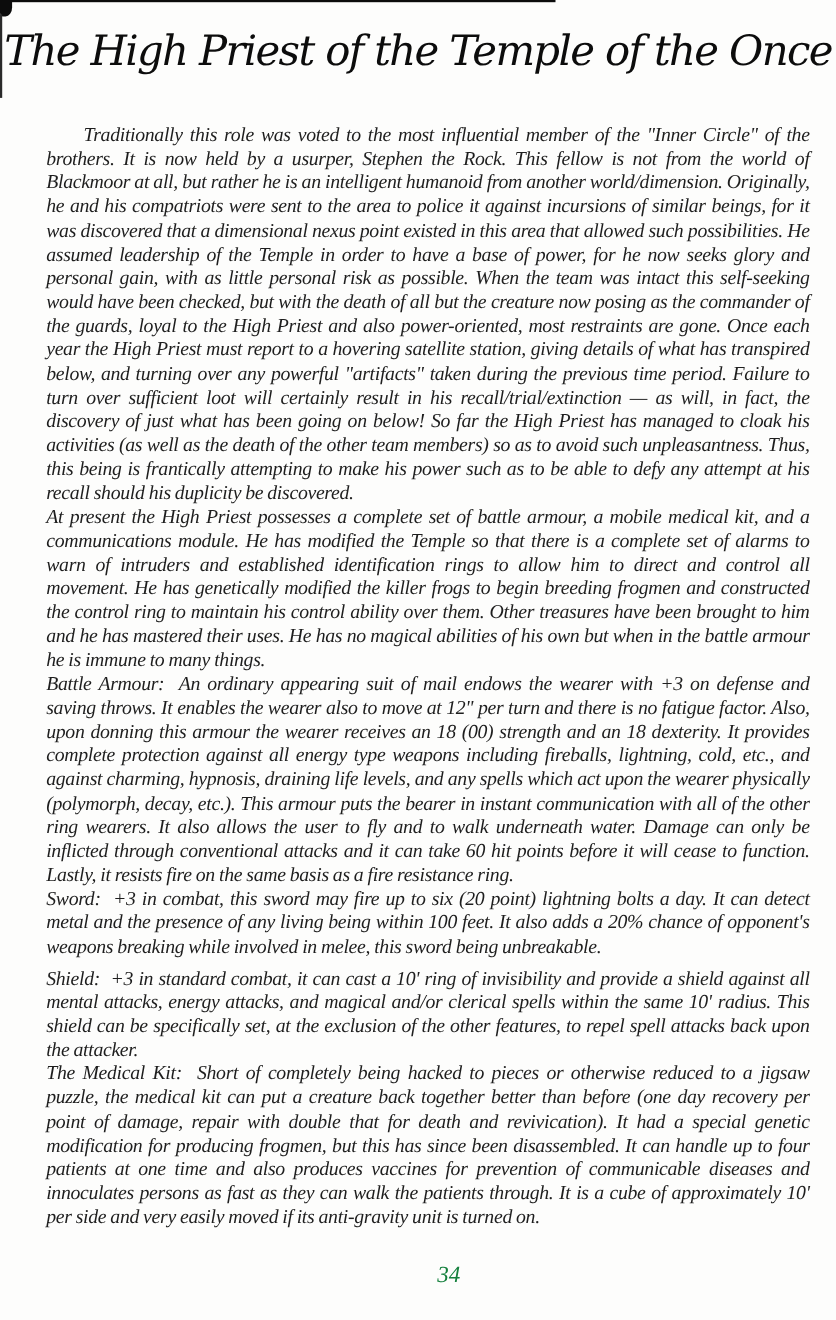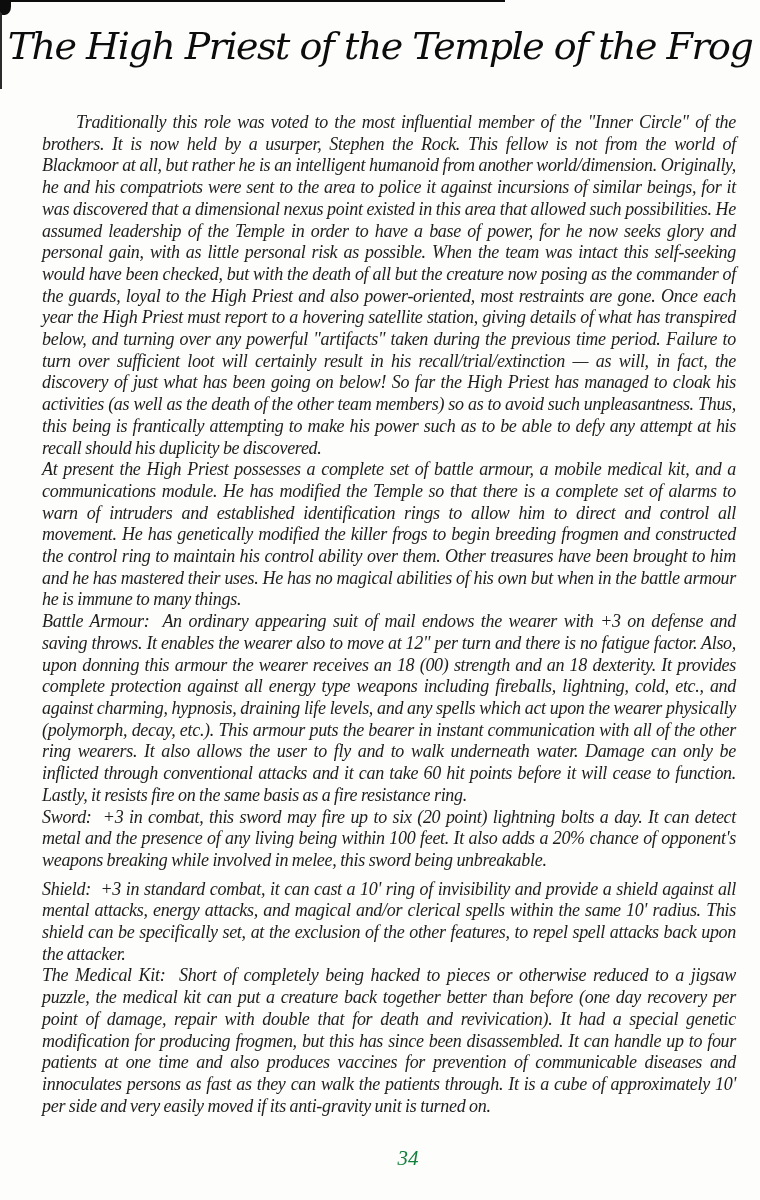--- a/index.html
+++ b/index.html
@@ -62,21 +62,21 @@
   }
 </style>
 </head>
 <body>
 
 <div class="page">
   <div class="artifact artifact-top"></div>
   <div class="artifact artifact-corner"></div>
   <div class="artifact artifact-left"></div>
 
-  <h1 class="title">The High Priest of the Temple of the Frog</h1>
+  <h1 class="title">The High Priest of the Temple of the Once</h1>
 
   <div class="body-text">
       <p>Traditionally this role was voted to the most influential member of the "Inner Circle" of the brothers. It is now held by a usurper, Stephen the Rock. This fellow is not from the world of Blackmoor at all, but rather he is an intelligent humanoid from another world/dimension. Originally, he and his compatriots were sent to the area to police it against incursions of similar beings, for it was discovered that a dimensional nexus point existed in this area that allowed such possibilities. He assumed leadership of the Temple in order to have a base of power, for he now seeks glory and personal gain, with as little personal risk as possible. When the team was intact this self-seeking would have been checked, but with the death of all but the creature now posing as the commander of the guards, loyal to the High Priest and also power-oriented, most restraints are gone. Once each year the High Priest must report to a hovering satellite station, giving details of what has transpired below, and turning over any powerful "artifacts" taken during the previous time period. Failure to turn over sufficient loot will certainly result in his recall/trial/extinction — as will, in fact, the discovery of just what has been going on below! So far the High Priest has managed to cloak his activities (as well as the death of the other team members) so as to avoid such unpleasantness. Thus, this being is frantically attempting to make his power such as to be able to defy any attempt at his recall should his duplicity be discovered.</p>
       <p>At present the High Priest possesses a complete set of battle armour, a mobile medical kit, and a communications module. He has modified the Temple so that there is a complete set of alarms to warn of intruders and established identification rings to allow him to direct and control all movement. He has genetically modified the killer frogs to begin breeding frogmen and constructed the control ring to maintain his control ability over them. Other treasures have been brought to him and he has mastered their uses. He has no magical abilities of his own but when in the battle armour he is immune to many things.</p>
       <p><span class="para-label">Battle Armour:&nbsp; </span>An ordinary appearing suit of mail endows the wearer with +3 on defense and saving throws. It enables the wearer also to move at 12" per turn and there is no fatigue factor. Also, upon donning this armour the wearer receives an 18 (00) strength and an 18 dexterity. It provides complete protection against all energy type weapons including fireballs, lightning, cold, etc., and against charming, hypnosis, draining life levels, and any spells which act upon the wearer physically (polymorph, decay, etc.). This armour puts the bearer in instant communication with all of the other ring wearers. It also allows the user to fly and to walk underneath water. Damage can only be inflicted through conventional attacks and it can take 60 hit points before it will cease to function. Lastly, it resists fire on the same basis as a fire resistance ring.</p>
       <p><span class="para-label">Sword:&nbsp; </span>+3 in combat, this sword may fire up to six (20 point) lightning bolts a day. It can detect metal and the presence of any living being within 100 feet. It also adds a 20% chance of opponent's weapons breaking while involved in melee, this sword being unbreakable.</p>
       <p><span class="para-label">Shield:&nbsp; </span>+3 in standard combat, it can cast a 10' ring of invisibility and provide a shield against all mental attacks, energy attacks, and magical and/or clerical spells within the same 10' radius. This shield can be specifically set, at the exclusion of the other features, to repel spell attacks back upon the attacker.</p>
       <p><span class="para-label">The Medical Kit:&nbsp; </span>Short of completely being hacked to pieces or otherwise reduced to a jigsaw puzzle, the medical kit can put a creature back together better than before (one day recovery per point of damage, repair with double that for death and revivication). It had a special genetic modification for producing frogmen, but this has since been disassembled. It can handle up to four patients at one time and also produces vaccines for prevention of communicable diseases and innoculates persons as fast as they can walk the patients through. It is a cube of approximately 10' per side and very easily moved if its anti-gravity unit is turned on.</p>
     </div>
 

